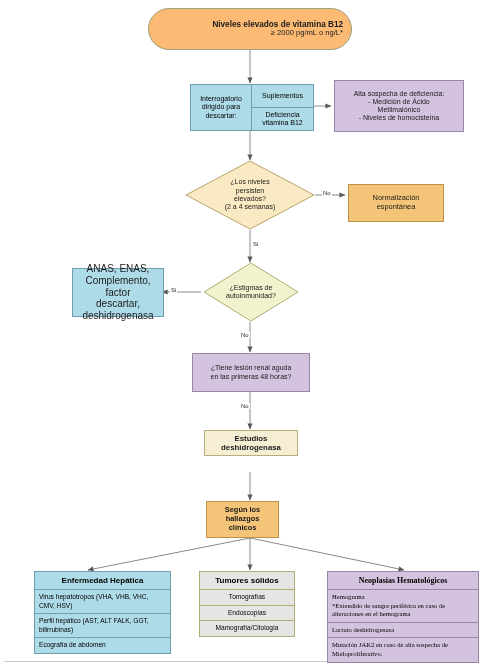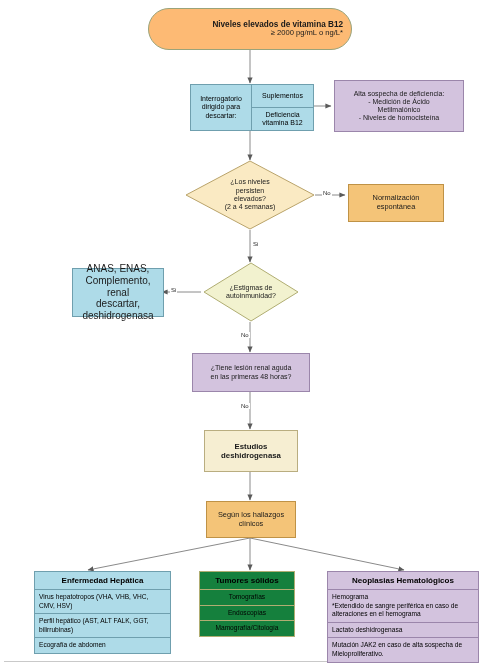--- a/index.html
+++ b/index.html
@@ -167,29 +167,30 @@
     line-height: 1.3;
   }
   .table.blue .thead,
   .table.blue .trow {
     background: #aedbe8;
     border: 1px solid #6f9fae;
   }
   .table.blue .trow { border-top: none; }
   .table.cream .thead,
   .table.cream .trow {
-    background: #15803d;
+    background: #e5e5e5;
     border: 1px solid #b0ad72;
     text-align: center;
   }
   .table.cream .trow { border-top: none; }
   .table.purple .thead,
   .table.purple .trow {
     background: #d3c3de;
     border: 1px solid #9b86ab;
+    font-family: Liberation Serif, serif;
   }
   .table.purple .trow { border-top: none; }
   
   .edge-label {
     position: absolute;
     font-size: 6px;
     color: #2a2a2a;
     background: #ffffff;
     padding: 0 1px;
     z-index: 3;
@@ -294,38 +295,38 @@
         <div>autoinmunidad?</div>
       </div>
     </div>
   </div>
 
   <div class="edge-label" style="left:170px; top:287px;">Si</div>
   <div class="edge-label" style="left:240px; top:332px;">No</div>
 
   <div class="node proc-blue" style="left:72px; top:268px; width:92px; height:49px; flex-direction:column;">
     <div>ANAS, ENAS,</div>
-    <div>Complemento, renal</div>
+    <div>Complemento, factor</div>
     <div>descartar,</div>
     <div>deshidrogenasa</div>
   </div>
 
   <div class="node proc-purple" style="left:192px; top:353px; width:118px; height:39px; flex-direction:column;">
     <div>¿Tiene lesión renal aguda</div>
     <div>en las primeras 48 horas?</div>
   </div>
 
   <div class="edge-label" style="left:240px; top:403px;">No</div>
 
-  <div class="node proc-cream" style="left:204px; top:430px; width:94px; height:42px; flex-direction:column;">
+  <div class="node proc-cream" style="left:204px; top:430px; width:94px; height:26px; flex-direction:column;">
     <div>Estudios</div>
     <div>deshidrogenasa</div>
   </div>
 
-  <div class="node proc-orange" style="left:206px; top:501px; width:90px; height:37px; flex-direction:column;">
+  <div class="node proc-orange" style="left:206px; top:501px; width:73px; height:37px; flex-direction:column;font-weight:bold;">
     <div>Según los hallazgos</div>
     <div>clínicos</div>
   </div>
 
   <div class="table blue" style="left:6px; top:571px; width:165px;padding-left:28px;">
     <div class="thead">Enfermedad Hepática</div>
     <div class="trow">Virus hepatotropos (VHA, VHB, VHC, CMV, HSV)</div>
     <div class="trow">Perfil hepático (AST, ALT FALK, GGT, bilirrubinas)</div>
     <div class="trow">Ecografía de abdomen</div>
   </div>

